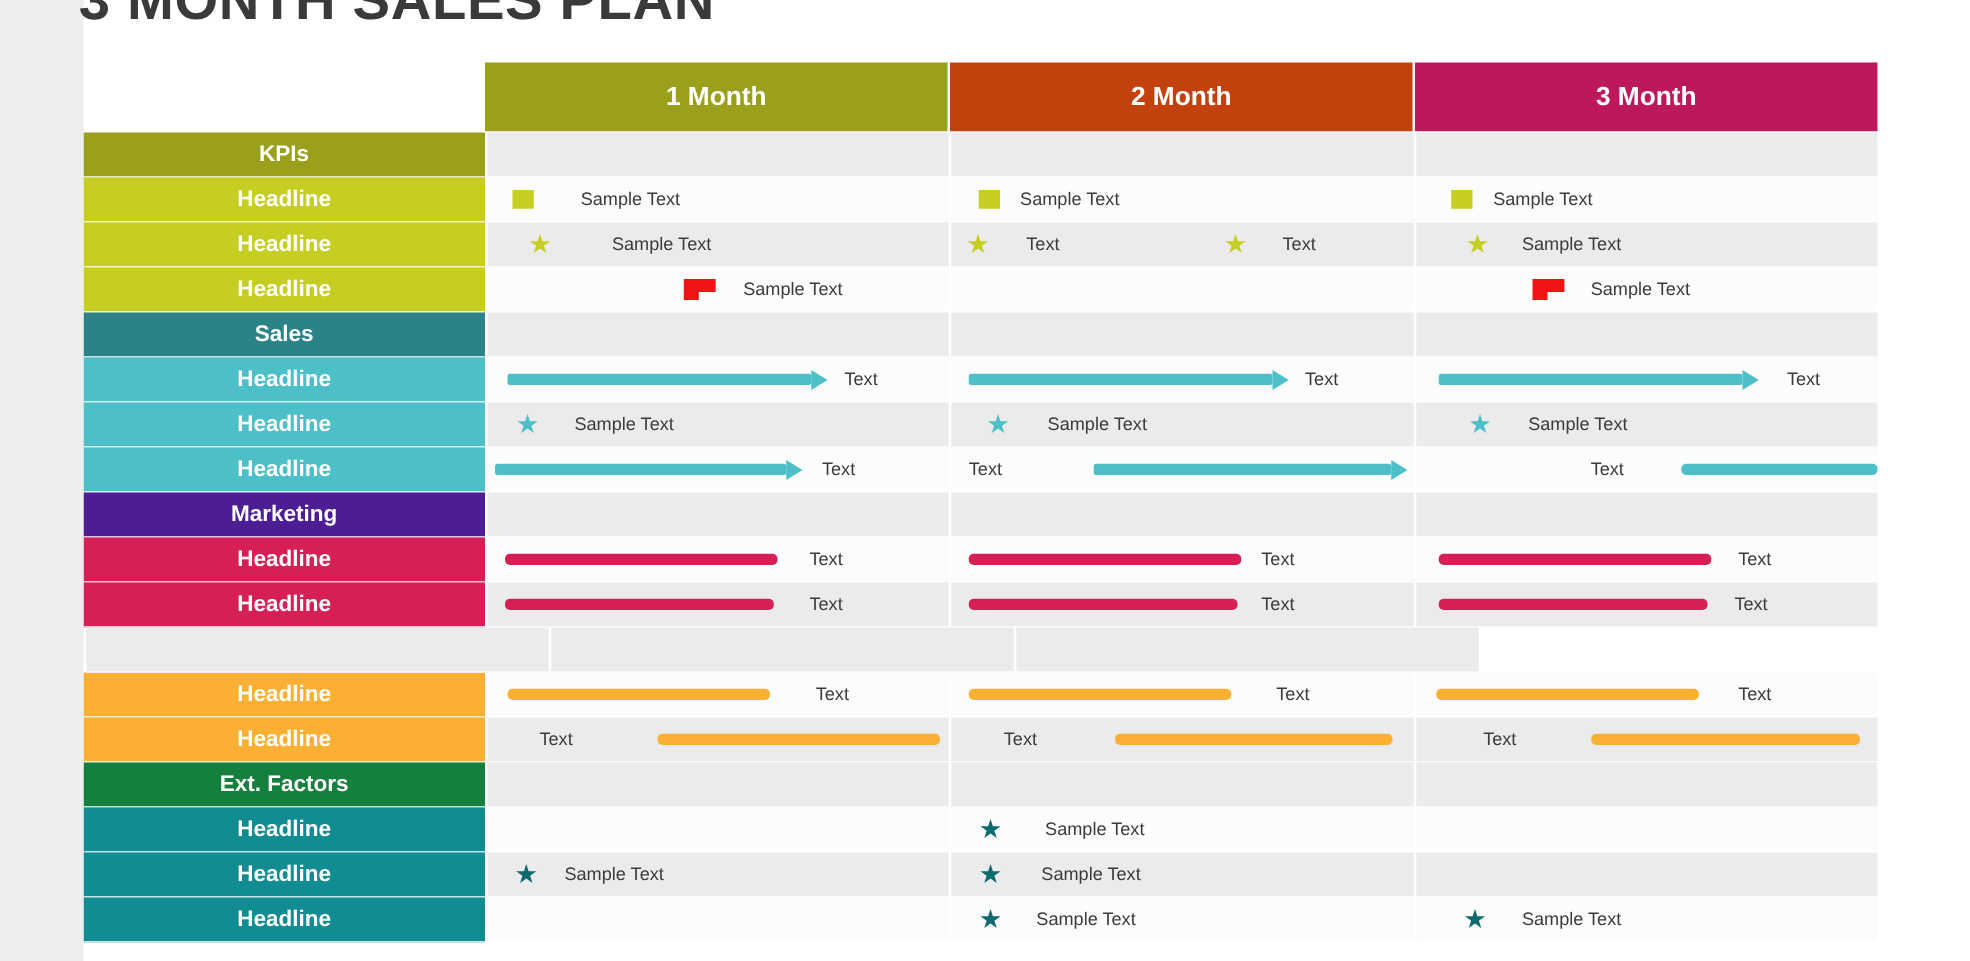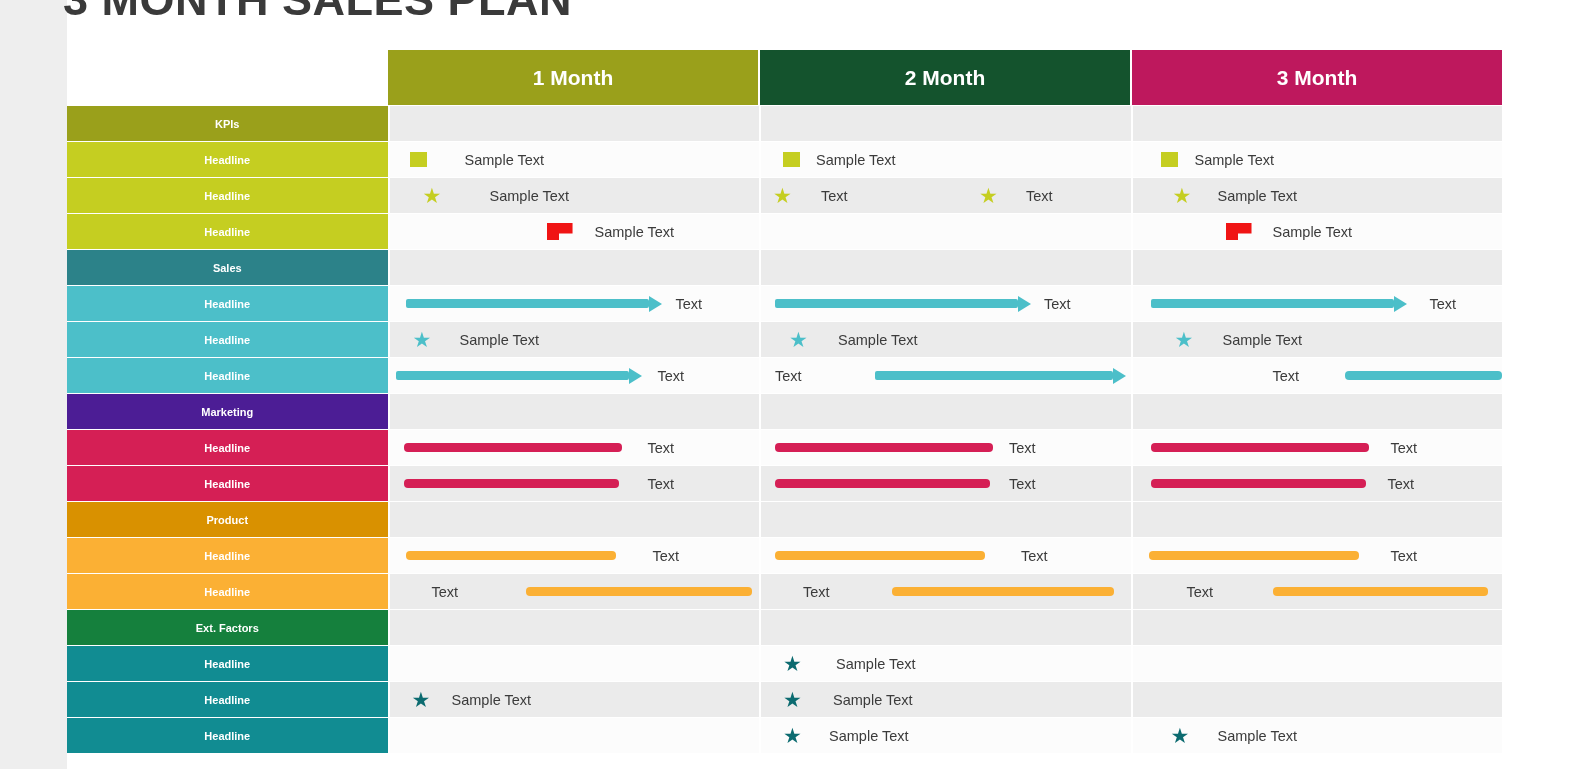--- a/index.html
+++ b/index.html
@@ -54,21 +54,21 @@
     color: #fff;
     font-size: 21px;
     font-weight: bold;
     display: flex;
     align-items: center;
     justify-content: center;
     margin-right: 2px;
   }
   .hdr:last-child { margin-right: 0; }
   .hdr.m1 { width: 370px; background: #9aa01b; }
-  .hdr.m2 { width: 370px; background: #14532d; }
+  .hdr.m2 { width: 370px; background: #c2410c; }
   .hdr.m3 { width: 370px; background: #be185d; }
 
   
   .table {
     position: absolute;
     left: 67px;
     top: 106px;
     width: 1435px;
   }
   .row {
@@ -77,21 +77,21 @@
     margin-bottom: 0px;
     align-items: stretch;
   }
   .row + .row { margin-top: 0; }
   .label {
     width: 321px;
     display: flex;
     align-items: center;
     justify-content: center;
     color: #fff;
-    font-size: 11px;
+    font-size: 18px;
     font-weight: bold;
     box-sizing: border-box;
     border-bottom: 1px solid #ffffff;
   }
   .label.section { font-weight: bold; }
   .cell {
     width: 370px;
     background: #ebebeb;
     margin-left: 2px;
     position: relative;
@@ -326,21 +326,20 @@
         <div class="bar" style="left:14px; width:215px; background:#d51f55;"></div>
         <span class="celltext" style="left:248px;">Text</span>
       </div>
       <div class="cell">
         <div class="bar" style="left:18px; width:215px; background:#d51f55;"></div>
         <span class="celltext" style="left:255px;">Text</span>
       </div>
     </div>
 
     <div class="row">
-      <div class="label section" style="background:#d99100">Product</div>
       <div class="cell"></div>
       <div class="cell"></div>
       <div class="cell"></div>
     </div>
 
     <div class="row">
       <div class="label" style="background:#fbb034">Headline</div>
       <div class="cell white">
         <div class="bar" style="left:16px; width:210px; background:#fbb034;"></div>
         <span class="celltext" style="left:263px;">Text</span>

